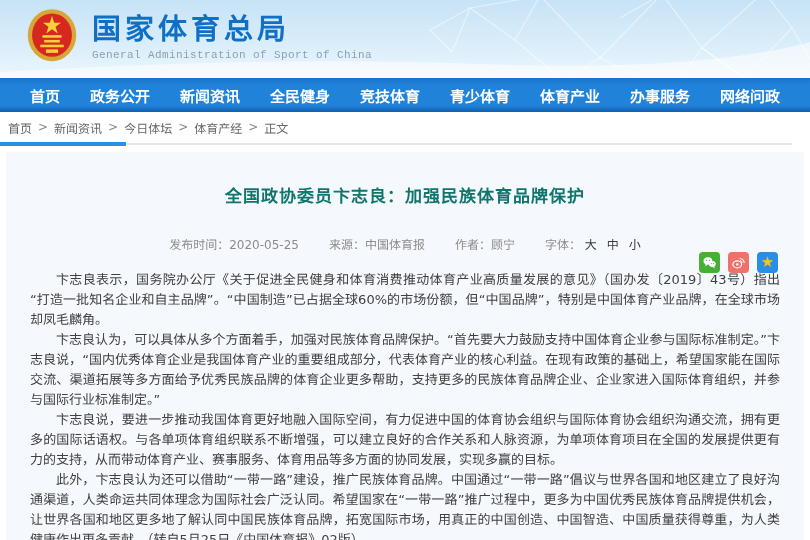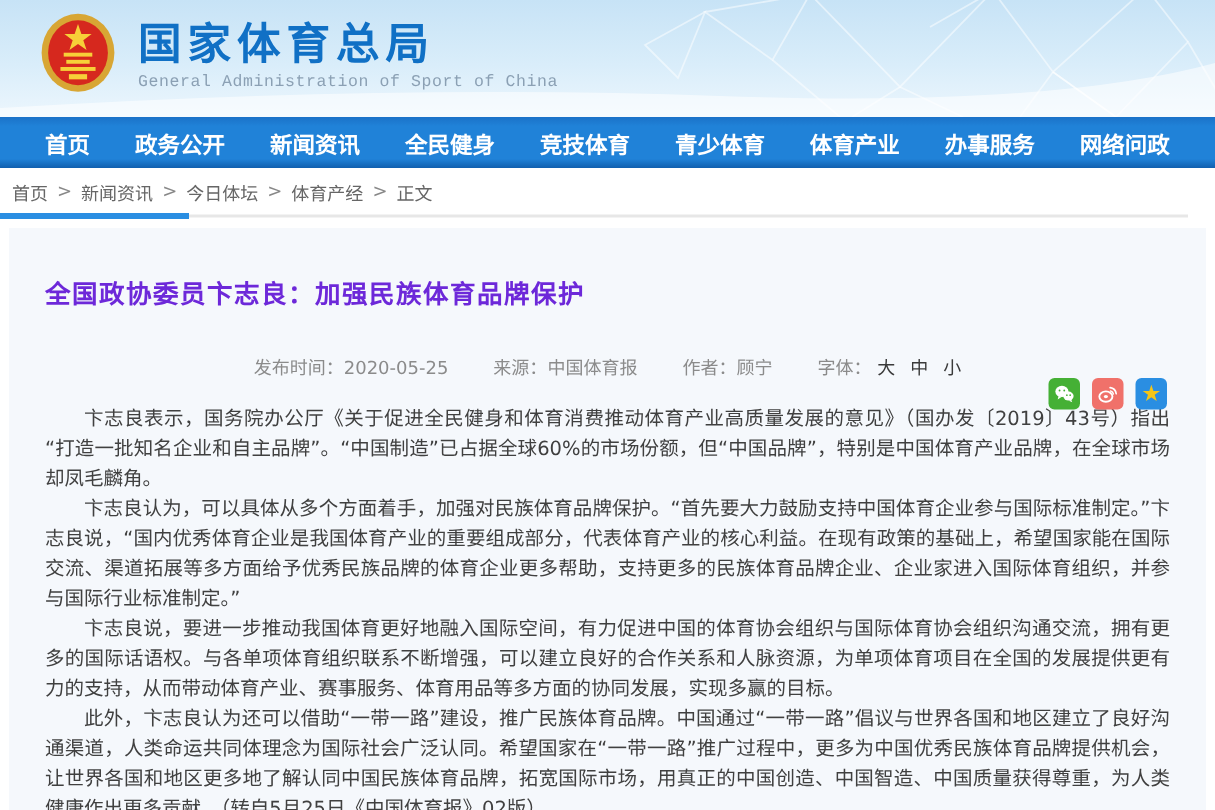--- a/index.html
+++ b/index.html
@@ -37,21 +37,21 @@
   
   .divider{flex:0 0 4px;height:4px;margin-right:18px;position:relative;}
   .divider-gray{position:absolute;left:0;right:0;top:1px;height:2px;background:#e7e7e7;}
   .divider-accent{position:absolute;left:0;top:0;width:126px;height:4px;background:#2a8ee2;}
   
   .panel{
     flex:1 1 auto;margin:6px 6px 0 6px;background:#f5f8fc;
     position:relative;padding:22px 24px 0 24px;box-sizing:border-box;overflow:hidden;
   }
   .article-title{
-    color:#6d28d9;font-size:17px;font-weight:bold;
+    text-align:center;color:#0f766e;font-size:17px;font-weight:bold;
     margin:8px 0 0 0;letter-spacing:1px;
   }
   .meta-row{
     margin-top:28px;display:flex;justify-content:center;align-items:center;
     font-size:12px;color:#8b8b8b;gap:30px;
   }
   .meta-group{white-space:nowrap;}
   .font-sizes{display:inline-flex;gap:10px;}
   .font-size-opt{color:#3a3a3a;cursor:pointer;}
   .share-bar{position:absolute;top:100px;right:26px;display:flex;gap:8px;}

